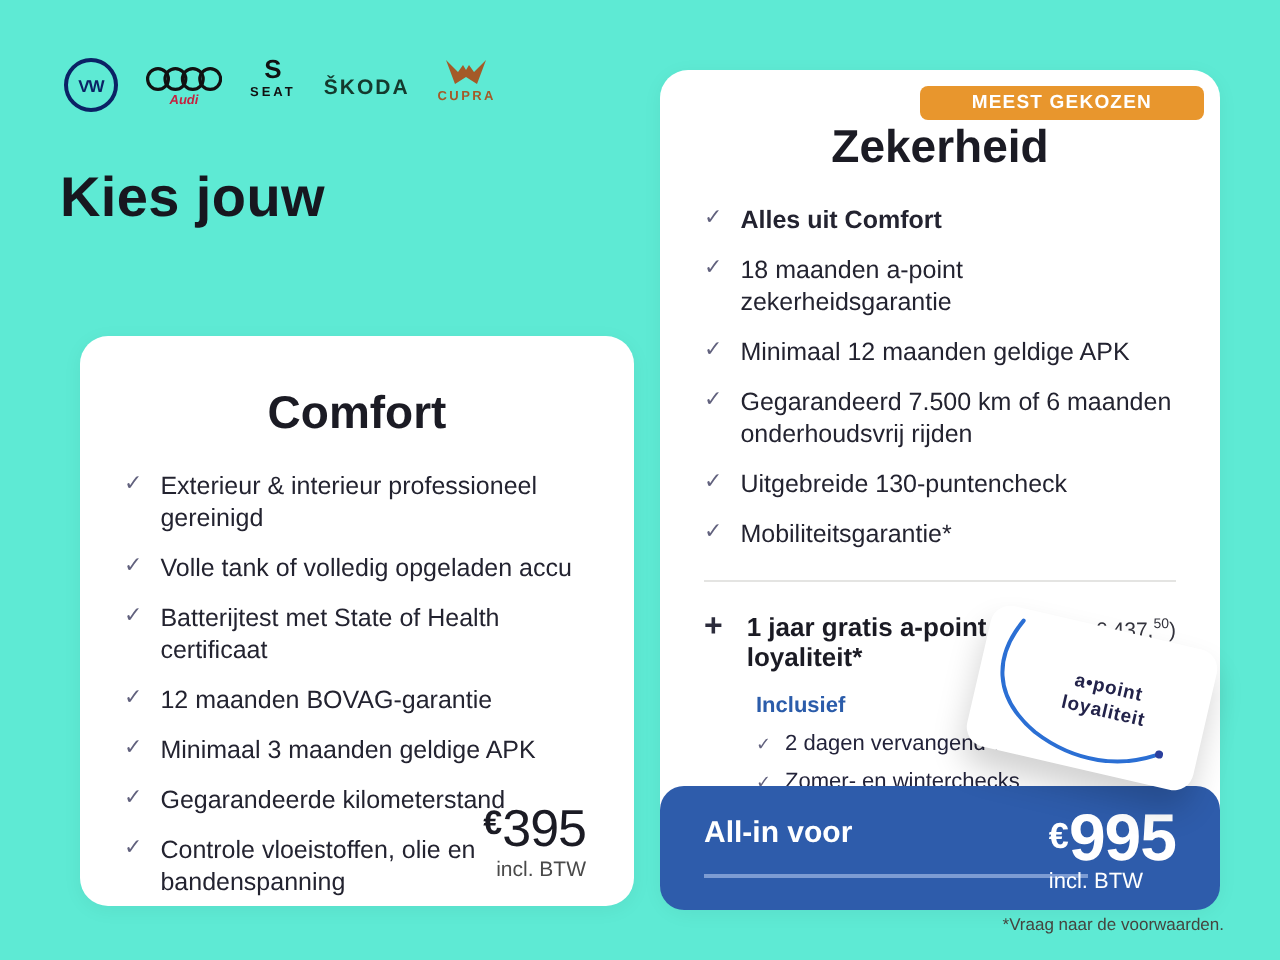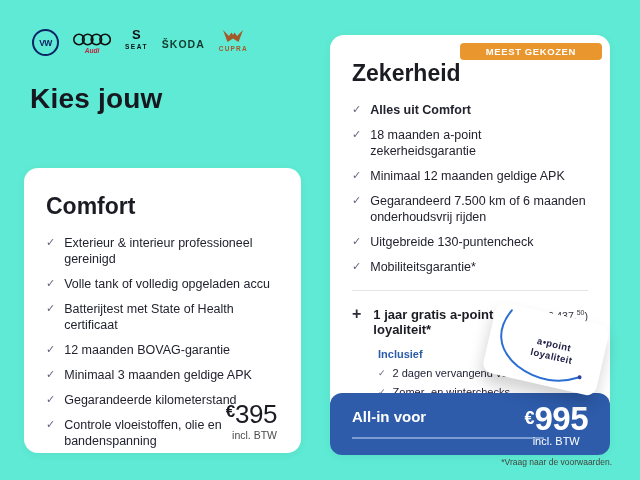--- a/index.html
+++ b/index.html
@@ -18,23 +18,23 @@
   .seat-label{font-size:6.5px;font-weight:700;letter-spacing:1.5px;color:#111;margin-top:2px;}
   .skoda-label{font-size:10.5px;font-weight:800;letter-spacing:1px;color:#143a2e;margin-top:10px;text-align:center;}
   .cupra{margin-top:1px;}
   .cupra-label{font-size:6.5px;font-weight:700;letter-spacing:1.2px;color:#a45a28;margin-top:1px;}
 
   
   .headline{position:absolute;left:30px;top:82px;font-size:28px;line-height:34px;font-weight:600;color:#17171f;letter-spacing:.2px;}
 
   
   .card{position:absolute;background:#fff;border-radius:14px;box-shadow:0 2px 10px rgba(0,0,0,.05);}
-  .card-comfort{left:24px;top:168px;width:277px;height:285px;padding:20px 22px;box-sizing:border-box;}
+  .card-comfort{left:40px;top:168px;width:277px;height:285px;padding:20px 22px;box-sizing:border-box;}
   .card-zekerheid{left:330px;top:35px;width:280px;height:420px;padding:20px 22px;box-sizing:border-box;}
-  .card h2{margin:5px 0 15px;font-size:23px;font-weight:700;color:#1b1b24;}
+  .card h2{margin:5px 0 15px;font-size:23px;font-weight:700;color:#1b1b24;text-align:center;}
 
   ul.checklist{list-style:none;margin:0;padding:0;display:flex;flex-direction:column;gap:9px;}
   ul.checklist li{display:flex;align-items:flex-start;font-size:12.5px;line-height:16px;color:#232330;}
   .check{color:#62627e;font-size:11px;line-height:15px;margin-right:9px;flex:0 0 auto;font-weight:400;}
   li.bold{font-weight:700;}
 
   
   .badge{position:absolute;top:8px;right:8px;background:#e8962d;color:#fff;font-size:9.5px;font-weight:700;
     letter-spacing:.6px;padding:3px 26px;border-radius:4px;}
 
@@ -60,21 +60,21 @@
   .loyalty-card{position:absolute;left:158px;top:278px;width:116px;height:72px;background:#fff;border-radius:10px;
     transform:rotate(13deg);box-shadow:0 10px 16px rgba(0,0,0,.18);z-index:3;display:flex;align-items:center;justify-content:center;}
   .loyalty-card svg{position:absolute;inset:0;}
   .loyalty-card .lc-text{position:relative;text-align:center;font-size:9.5px;font-weight:700;color:#23234a;
     letter-spacing:.4px;line-height:12px;margin-left:14px;}
 
   
   .price-bar{position:absolute;left:0;right:0;bottom:0;height:62px;background:#2e5cab;border-radius:12px;z-index:2;}
   .allin{position:absolute;left:22px;top:15px;color:#fff;font-size:15px;font-weight:700;}
   .allin-line{position:absolute;left:22px;top:44px;width:192px;height:2px;background:#7d9cd3;}
-  .price-light{position:absolute;right:22px;top:7px;text-align:center;color:#fff;}
+  .price-light{position:absolute;right:22px;top:7px;text-align:left;color:#fff;}
   .price-light .cur{font-size:18px;font-weight:600;vertical-align:6px;}
   .price-light .amt{font-size:33px;font-weight:700;letter-spacing:-.5px;}
   .price-light .vat{font-size:11px;margin-top:-3px;}
 
   
   .footnote{position:absolute;right:28px;top:457px;font-size:8.5px;color:#45453f;}
 </style>
 </head>
 <body>
 

